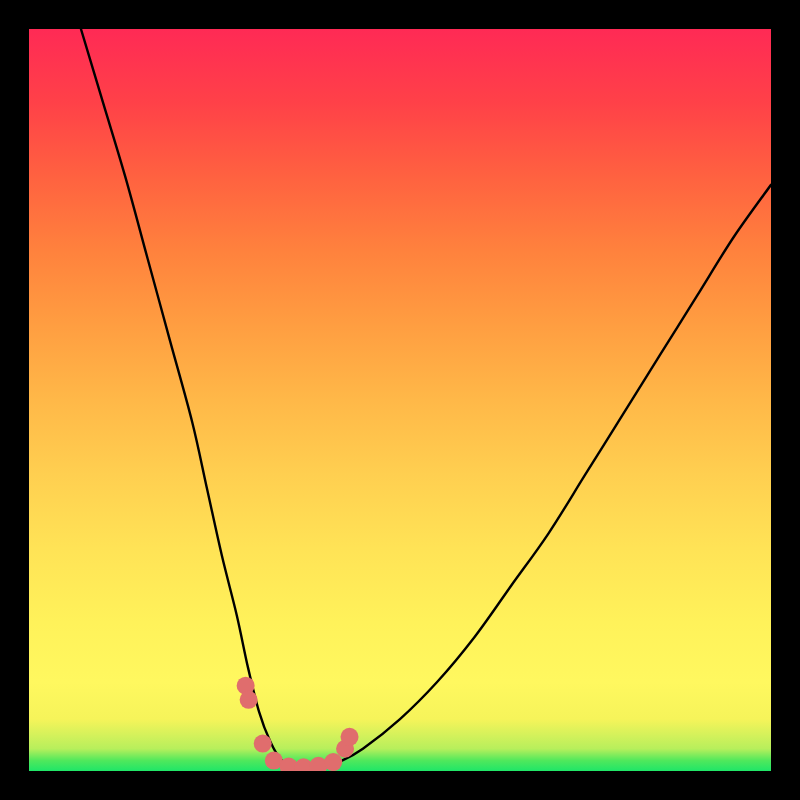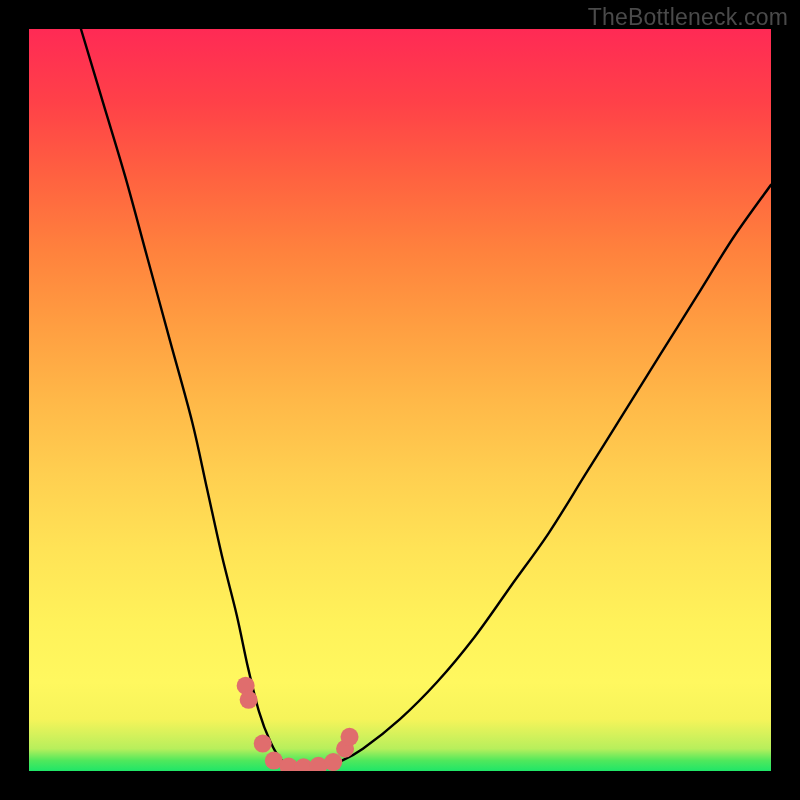--- a/index.html
+++ b/index.html
@@ -61,21 +61,20 @@
     font-size: 23px;
     font-weight: 400;
     letter-spacing: 0.2px;
     user-select: none;
   }
 </style>
 </head>
 <body>
 
 <div class="frame">
-  <div class="watermark">TheBottleneck.com</div>
 
   <div class="plot">
     <div class="gradient"></div>
 
     <svg class="curve" viewBox="0 0 742 742" preserveAspectRatio="none">
       <path id="curve-path" fill="none" stroke="#000" stroke-width="2.4" stroke-linecap="round" d="M 51.94 0.00 C 55.65 12.37, 66.78 49.47, 74.20 74.20 C 81.62 98.93, 89.04 122.43, 96.46 148.40 C 103.88 174.37, 111.30 202.81, 118.72 230.02 C 126.14 257.23, 133.56 284.43, 140.98 311.64 C 148.40 338.85, 157.06 368.53, 163.24 393.26 C 169.42 417.99, 173.13 437.78, 178.08 460.04 C 183.03 482.30, 187.97 505.80, 192.92 526.82 C 197.87 547.84, 203.43 567.63, 207.76 586.18 C 212.09 604.73, 215.18 622.04, 218.89 638.12 C 222.60 654.20, 226.31 670.27, 230.02 682.64 C 233.73 695.01, 237.44 704.28, 241.15 712.32 C 244.86 720.36, 247.95 726.79, 252.28 730.87 C 256.61 734.95, 262.17 735.57, 267.12 736.81 C 272.07 738.04, 277.01 738.29, 281.96 738.29 C 286.91 738.29, 291.85 737.80, 296.80 736.81 C 301.75 735.82, 305.46 735.20, 311.64 732.35 C 317.82 729.51, 324.01 726.79, 333.90 719.74 C 343.79 712.69, 358.63 701.19, 371.00 690.06 C 383.37 678.93, 395.73 666.56, 408.10 652.96 C 420.47 639.36, 432.83 624.52, 445.20 608.44 C 457.57 592.36, 469.93 573.81, 482.30 556.50 C 494.67 539.19, 507.03 523.11, 519.40 504.56 C 531.77 486.01, 544.13 464.99, 556.50 445.20 C 568.87 425.41, 581.23 405.63, 593.60 385.84 C 605.97 366.05, 618.33 346.27, 630.70 326.48 C 643.07 306.69, 655.43 286.91, 667.80 267.12 C 680.17 247.33, 692.53 226.31, 704.90 207.76 C 717.27 189.21, 735.82 164.48, 742.00 155.82"></path>
       <g id="marker-group">
           <circle cx="216.66" cy="656.67" r="9" fill="#e06d6d"></circle>
           <circle cx="219.63" cy="670.77" r="9" fill="#e06d6d"></circle>
           <circle cx="233.73" cy="714.55" r="9" fill="#e06d6d"></circle>

